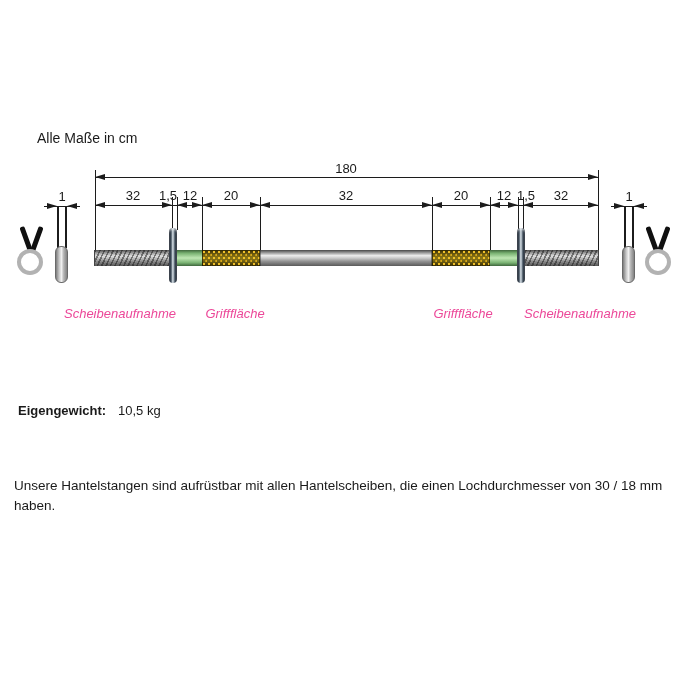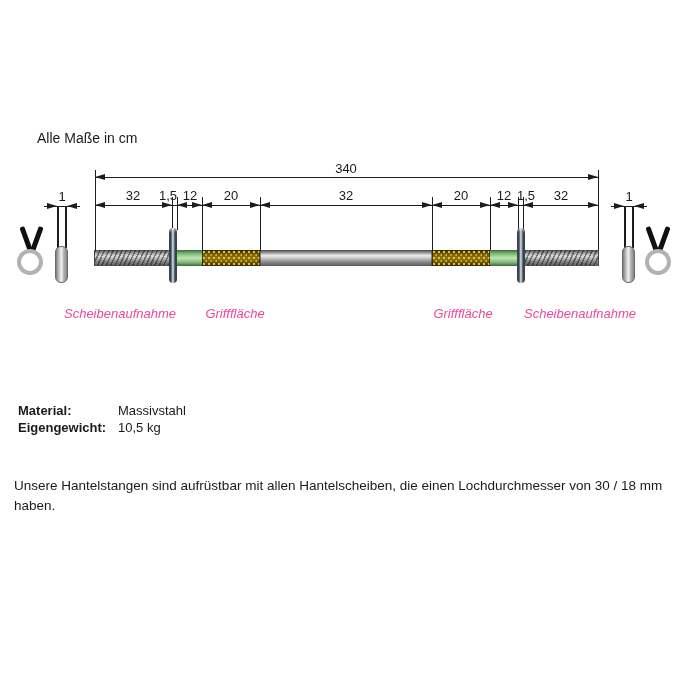--- a/index.html
+++ b/index.html
@@ -44,21 +44,21 @@
   .spec-label{width:100px;font-weight:bold;}
   .footer{position:absolute;left:14px;top:476px;font-size:13.5px;line-height:20px;}
 </style>
 </head>
 <body>
 
 <div id="stage">
 
   <div class="abs" style="left:37px;top:130px;font-size:14px;">Alle Maße in cm</div>
 
-  <div class="dimlabel" style="left:346px;top:162px;">340</div>
+  <div class="dimlabel" style="left:346px;top:162px;">180</div>
   <div class="dline" style="left:95px;top:177px;width:503px;"></div>
   <div class="arrL" style="left:95px;top:174px;"></div>
   <div class="arrR" style="left:588px;top:174px;"></div>
   <div class="ext" style="left:95px;top:170px;height:80px;"></div>
   <div class="ext" style="left:598px;top:170px;height:80px;"></div>
 
   <div class="dline" style="left:95px;top:205px;width:503px;"></div>
 
   <div class="dimlabel" style="left:133px;top:189px;">32</div>
   <div class="dimlabel" style="left:168px;top:189px;">1,5</div>
@@ -130,24 +130,20 @@
   <div class="collar" style="left:169px;"></div>
   <div class="collar" style="left:517px;"></div>
 
   <div class="seclabel" style="left:120px;top:306px;">Scheibenaufnahme</div>
   <div class="seclabel" style="left:235px;top:306px;">Grifffläche</div>
   <div class="seclabel" style="left:463px;top:306px;">Grifffläche</div>
   <div class="seclabel" style="left:580px;top:306px;">Scheibenaufnahme</div>
 
   <div class="specs">
     <div class="spec-row">
-      <div class="spec-label">Material:</div>
-      <div class="spec-value">Massivstahl</div>
-    </div>
-    <div class="spec-row">
       <div class="spec-label">Eigengewicht:</div>
       <div class="spec-value">10,5 kg</div>
     </div>
   </div>
 
   <div class="footer">
     <div>Unsere Hantelstangen sind aufrüstbar mit allen Hantelscheiben, die einen Lochdurchmesser von 30 / 18 mm haben.</div>
   </div>
 
 </div>

